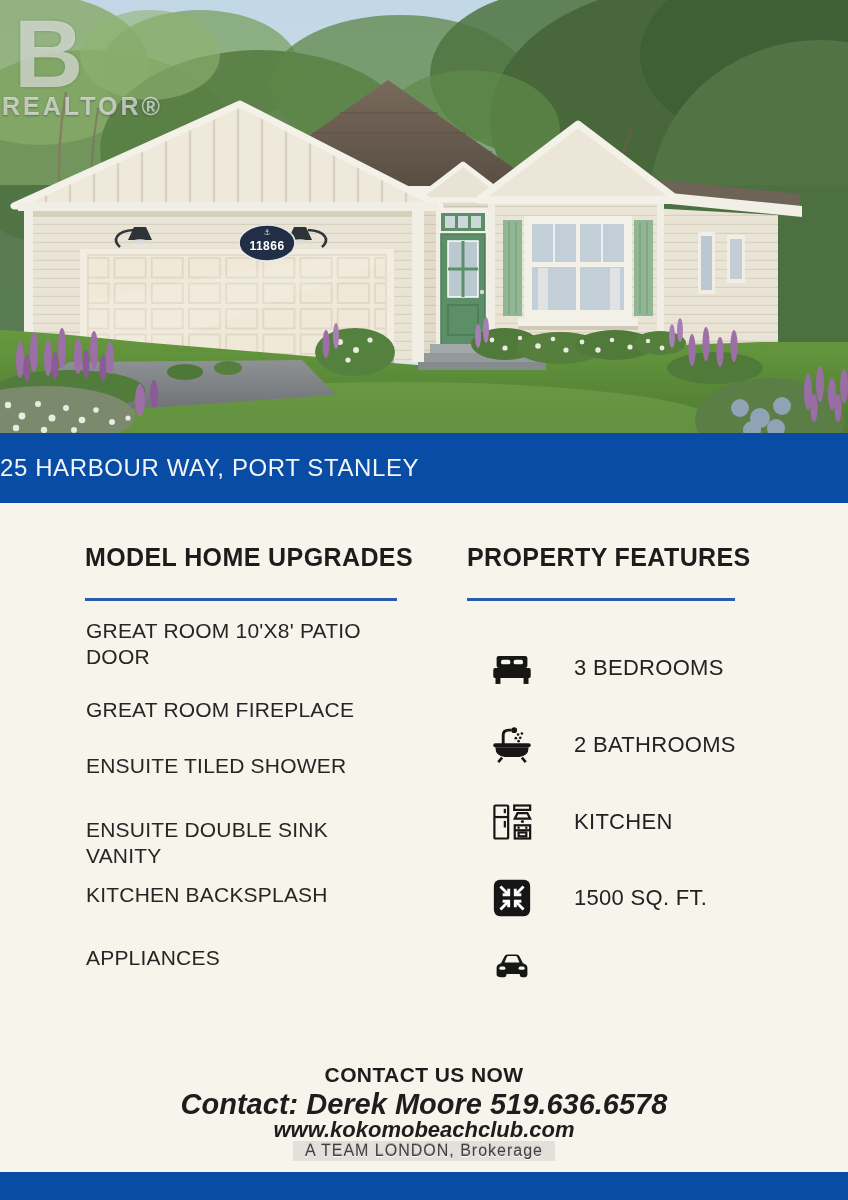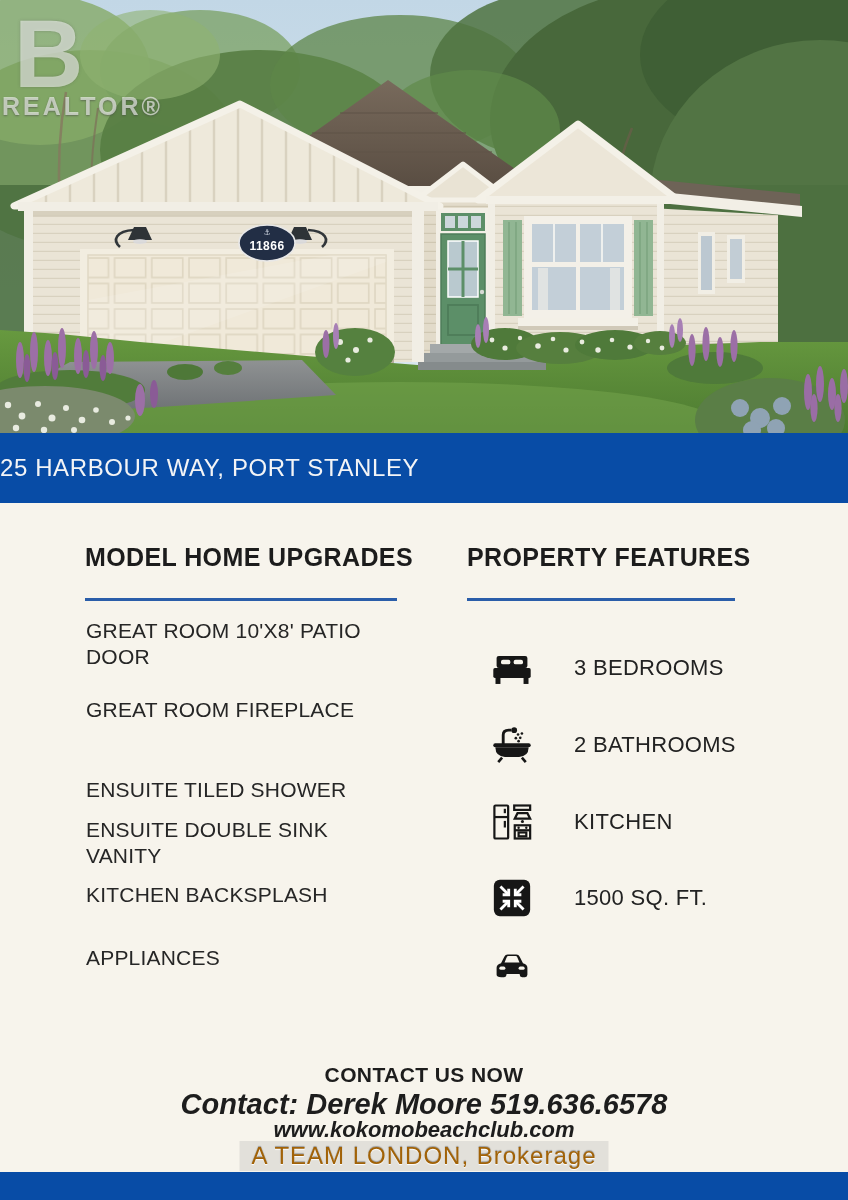--- a/index.html
+++ b/index.html
@@ -35,34 +35,34 @@
   }
   .t-left{left:85px;top:40px;}
   .t-right{left:467px;top:40px;}
   .rule{position:absolute;height:3px;background:#2a5da9;top:95px;}
   .r-left{left:85px;width:312px;}
   .r-right{left:467px;width:268px;}
   .upgrade{
     position:absolute;left:86px;width:318px;font-size:21px;line-height:26px;
     color:#262626;letter-spacing:.2px;
   }
-  .u0{top:115px;} .u1{top:194px;} .u2{top:250px;margin-top:24px;} .u3{top:314px;} .u4{top:379px;} .u5{top:442px;}
+  .u0{top:115px;} .u1{top:194px;} .u2{top:250px;} .u3{top:314px;} .u4{top:379px;} .u5{top:442px;}
   .feat{position:absolute;left:467px;display:flex;align-items:center;height:44px;}
   .f0{top:143px;} .f1{top:220px;} .f2{top:297px;} .f3{top:373px;} .f4{top:441px;}
   .feat .ic{width:44px;height:44px;margin-left:23px;flex:0 0 auto;}
   .feat .lbl{margin-left:40px;font-size:22px;color:#222;letter-spacing:.3px;white-space:nowrap;}
   
   .contact{position:absolute;left:0;top:560px;width:848px;text-align:center;color:#1d1d1d;}
   .c-head{font-size:21px;font-weight:bold;letter-spacing:.4px;}
   .c-line{font-size:29px;font-style:italic;font-weight:600;margin-top:5px;line-height:25px;}
   .c-line2{font-size:22px;font-style:italic;font-weight:600;line-height:25px;}
   .brokerage{
     position:absolute;left:50%;top:638px;transform:translateX(-50%);
     background:rgba(200,200,198,.45);padding:1px 12px;white-space:nowrap;
-    font-size:24px;color:#a16207;letter-spacing:1px;
+    font-size:16px;color:#404040;letter-spacing:1px;
     text-shadow:0 1px 1px #fff,0 -1px 1px #9a9a9a;
   }
   
   .bottom-bar{position:absolute;left:0;top:1172px;width:848px;height:28px;background:#084ca6;}
 </style>
 </head>
 <body>
 
 <div class="page">
 

